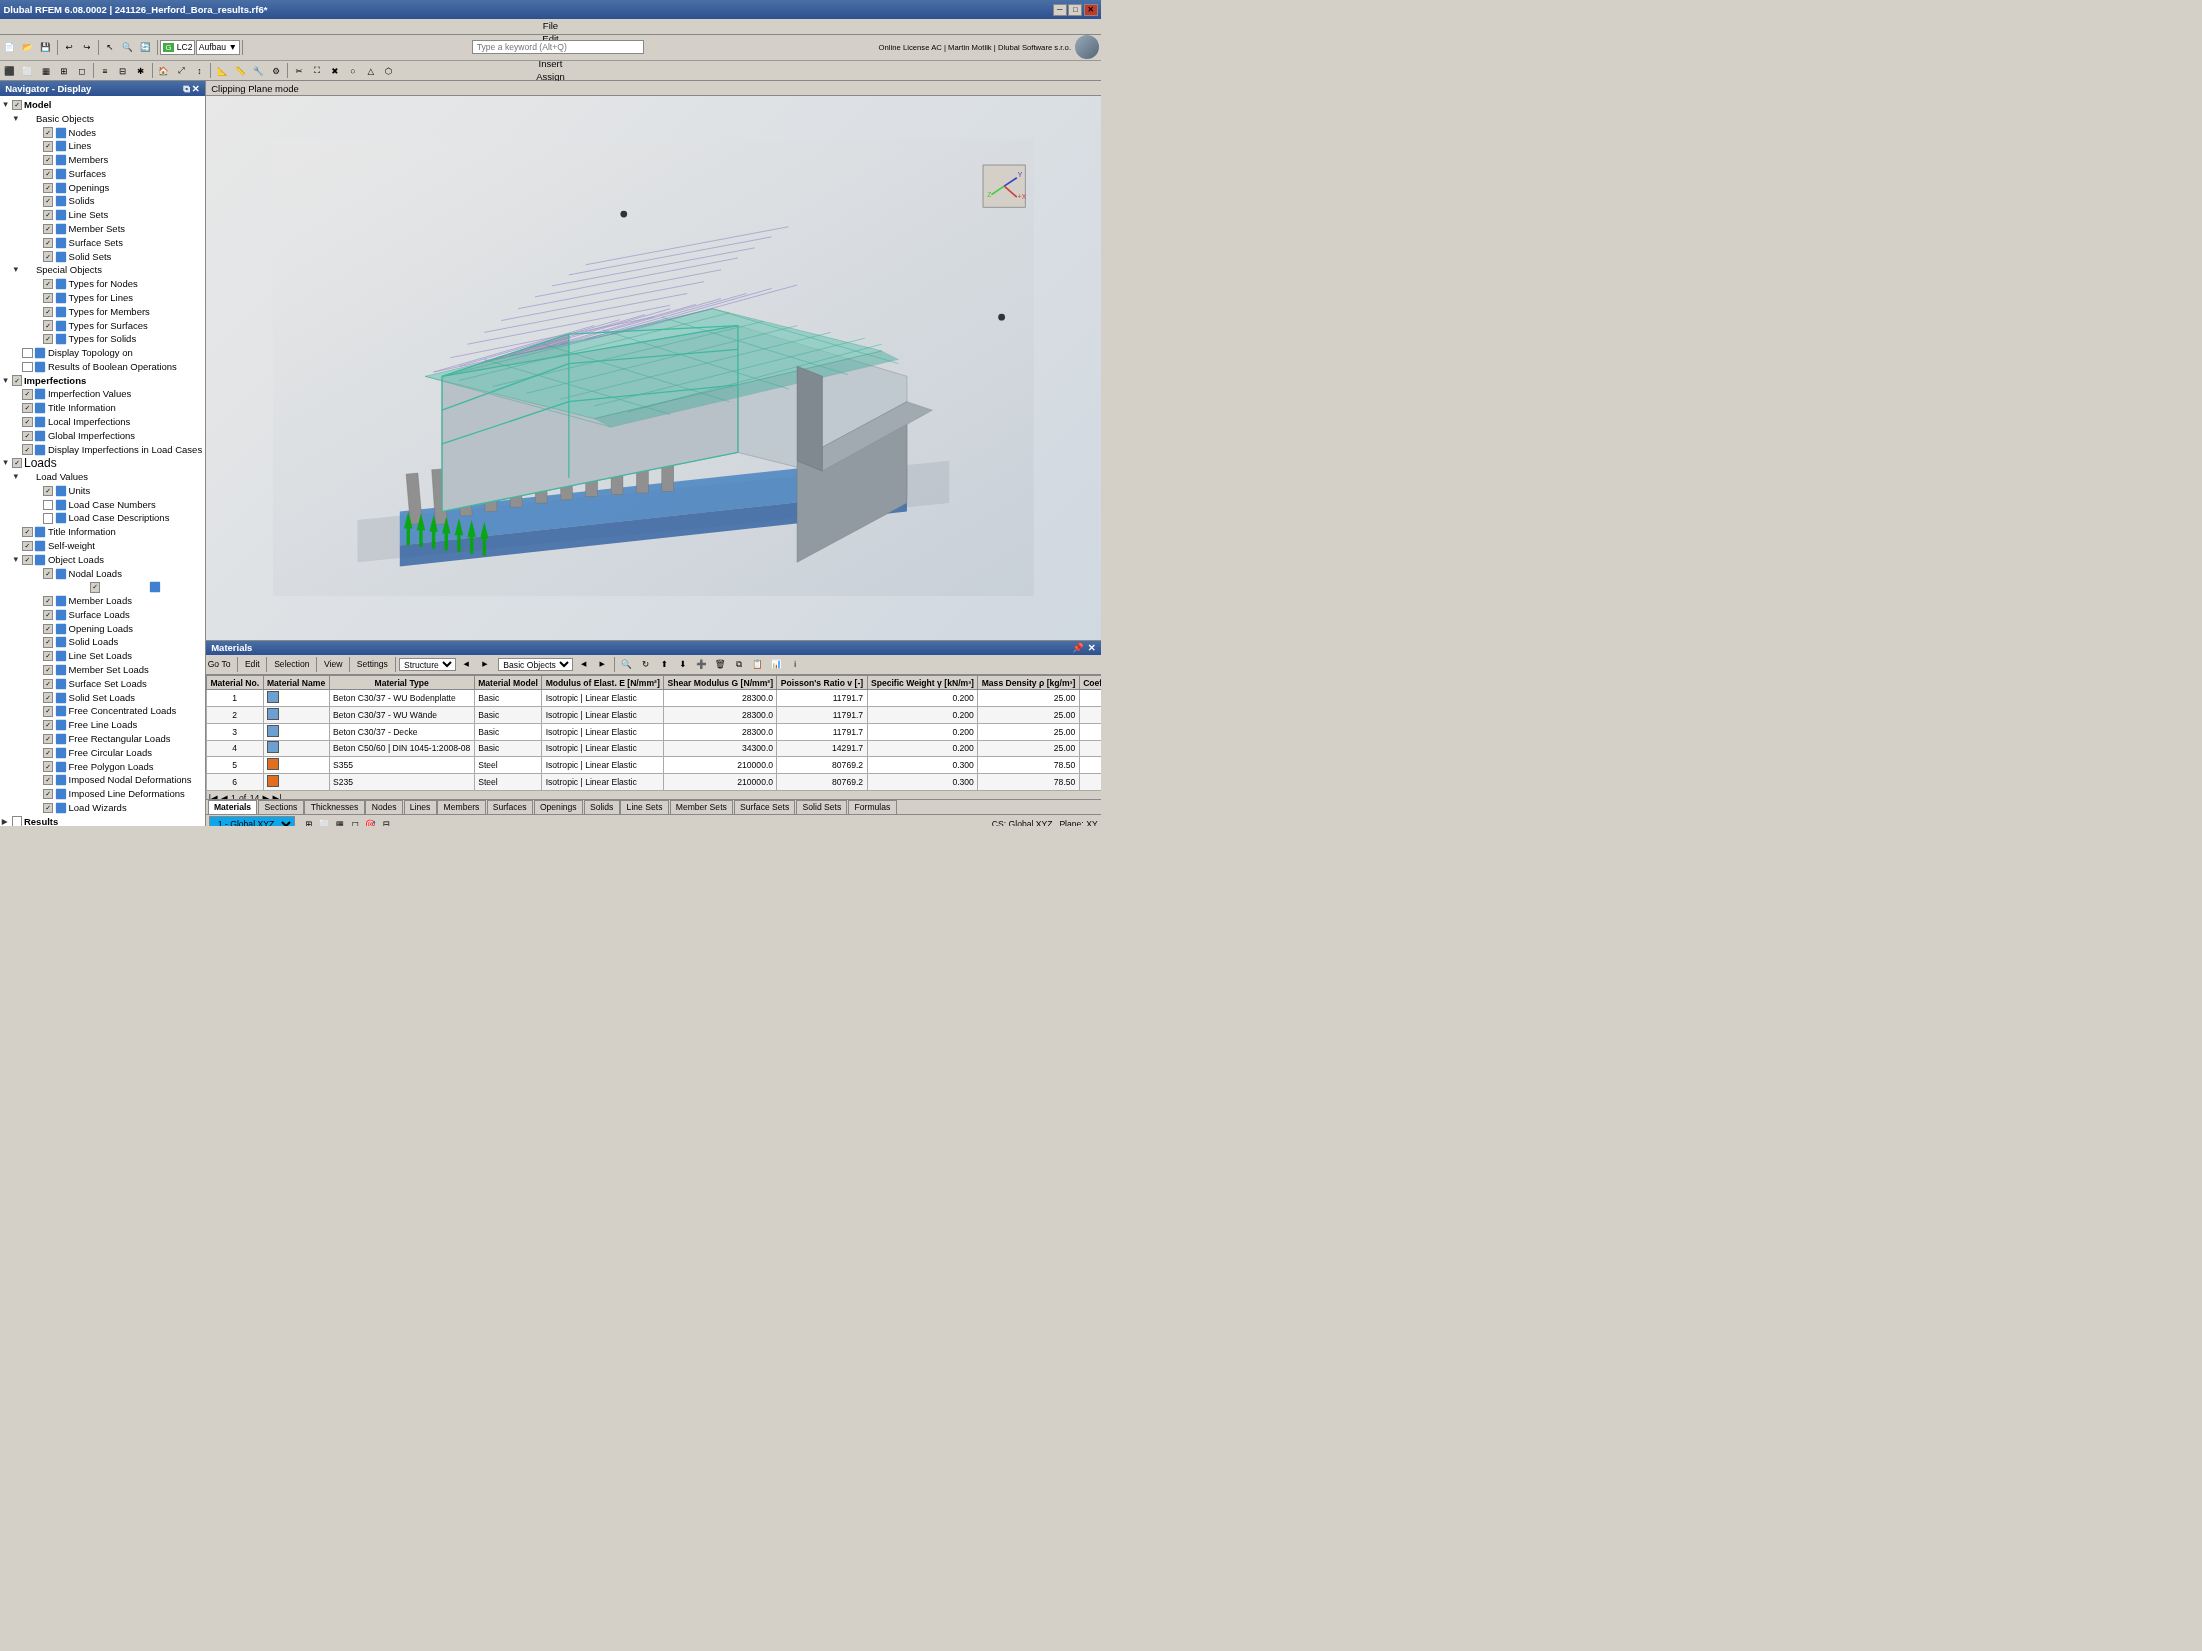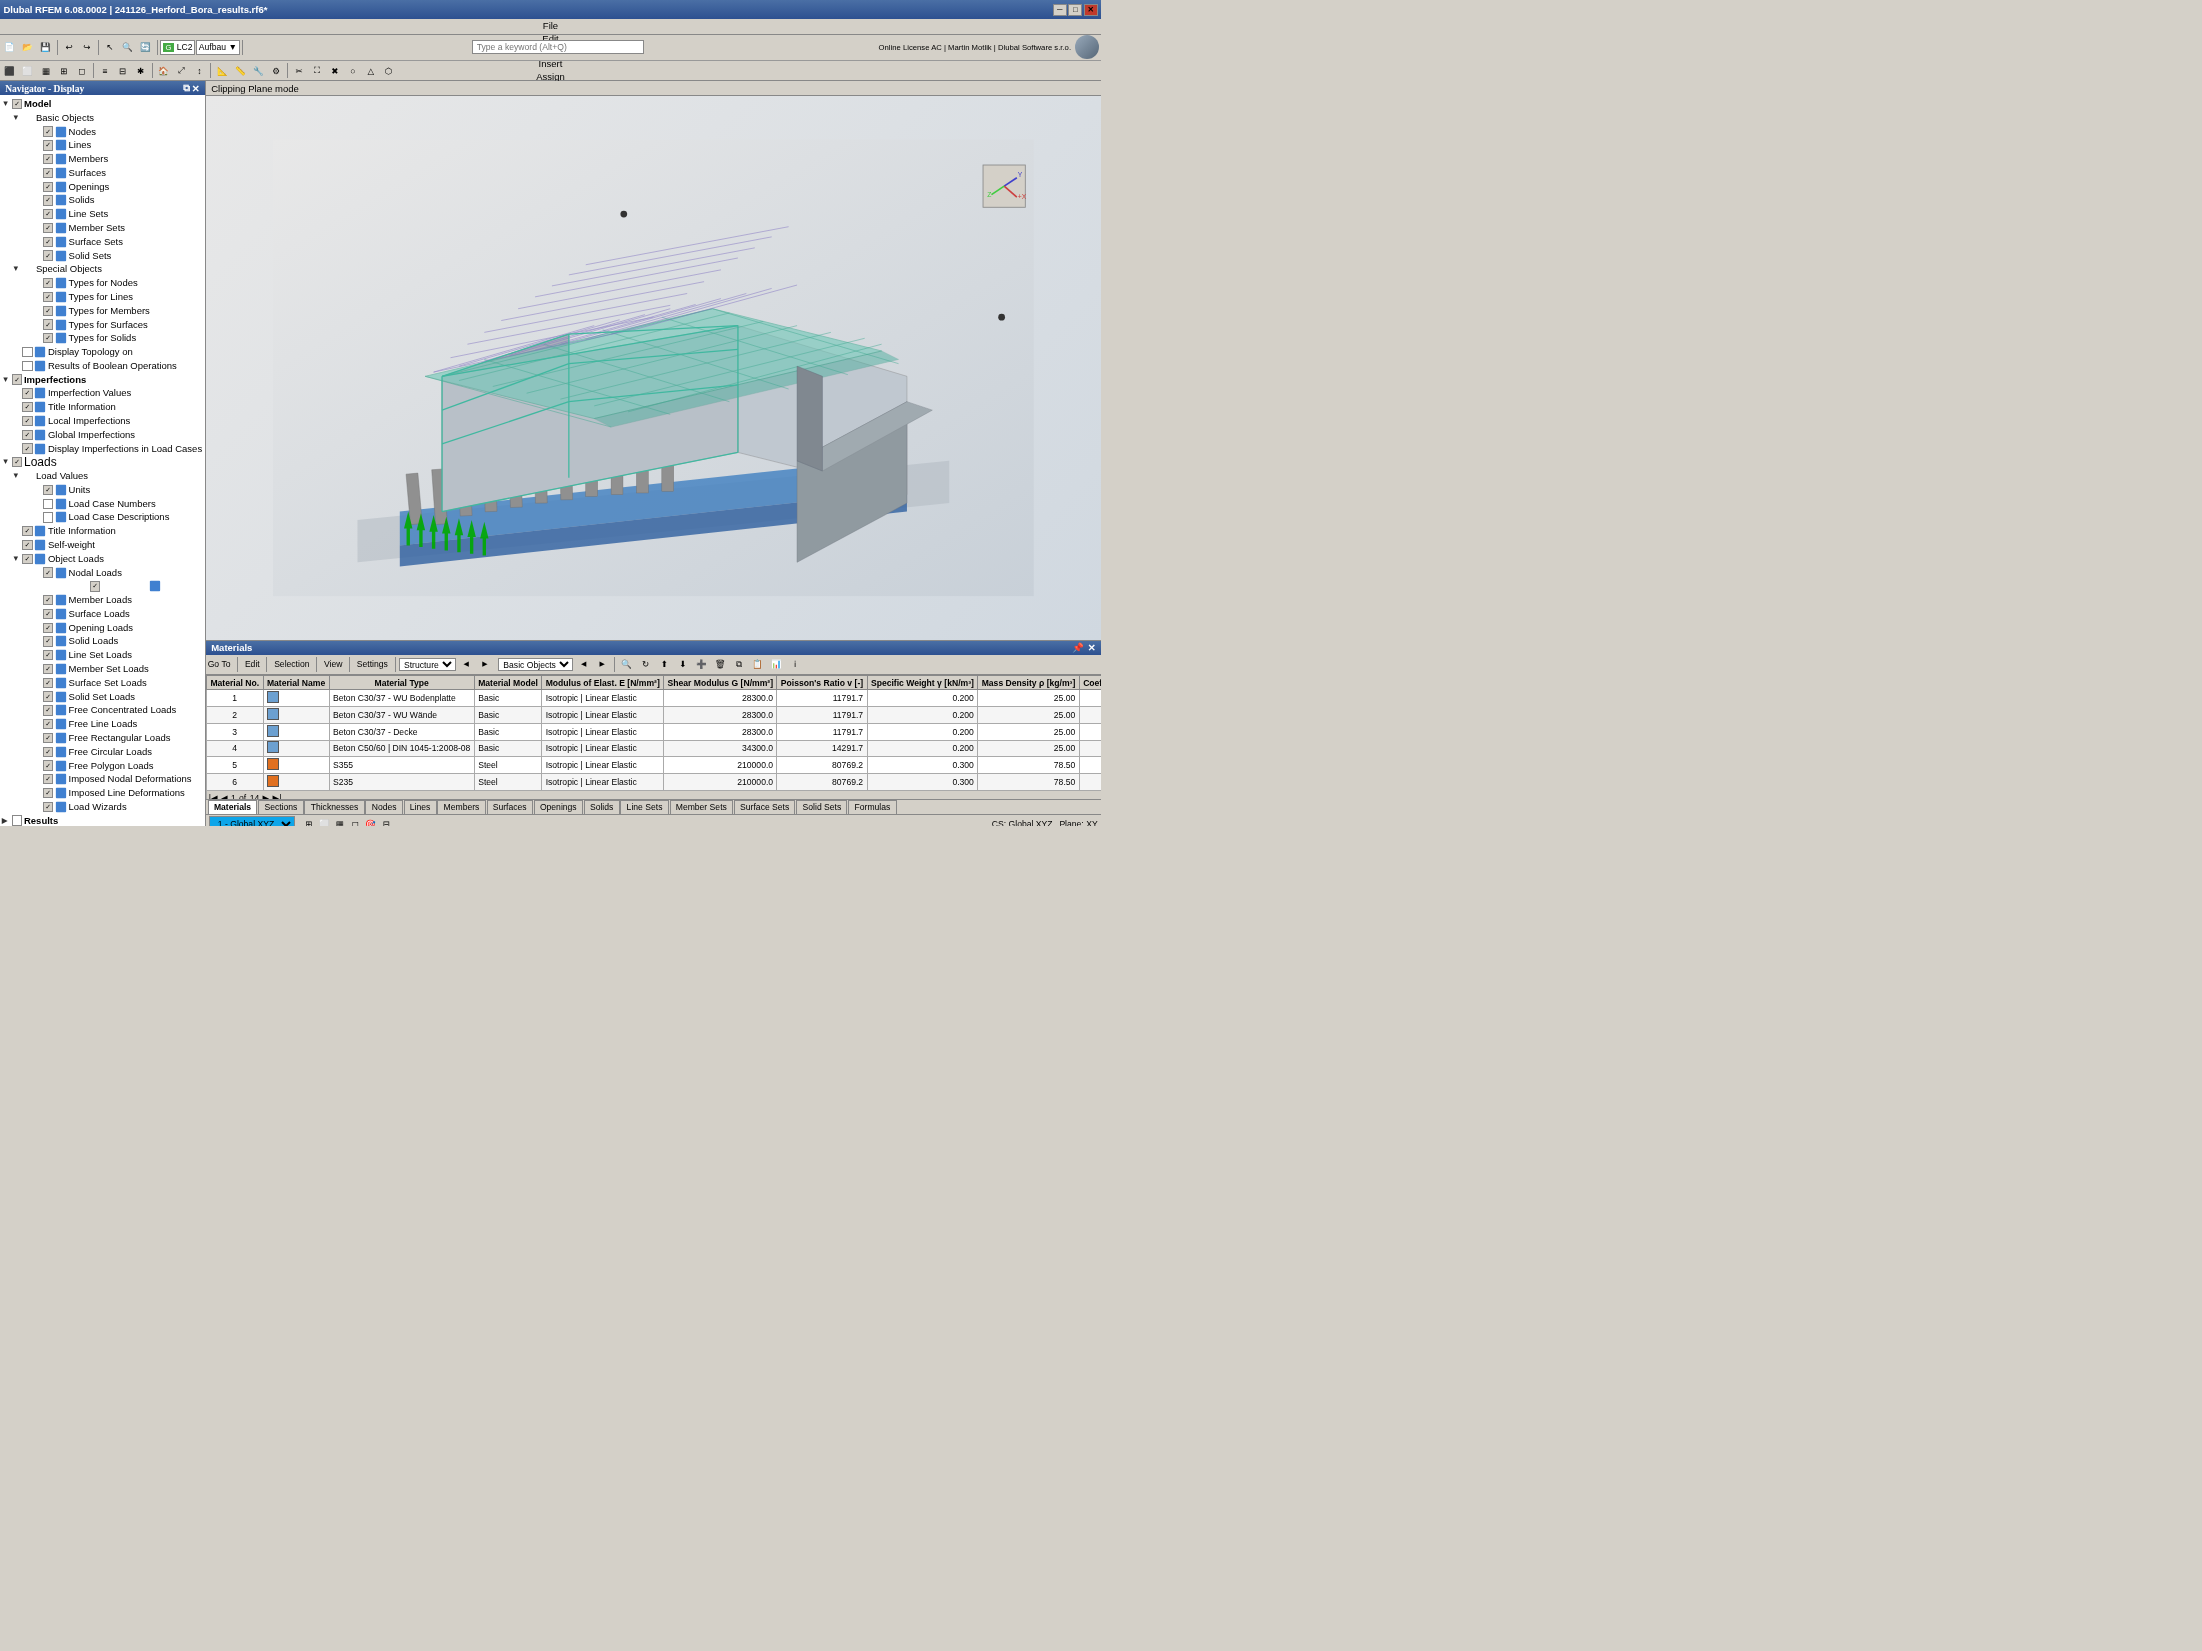--- a/index.html
+++ b/index.html
@@ -76,22 +76,21 @@
       overflow: hidden;
     }
     .navigator-header {
       background: linear-gradient(to bottom, #4a6fa5, #2d5090);
       color: white;
       font-weight: bold;
       padding: 1.7px 5.2px;
       font-size: 9.5px;
       display: flex;
       justify-content: space-between;
-      align-items: flex-end;
-      font-family: Liberation Serif, serif;
+      align-items: center;
     }
     .navigator-header-btns { display: flex; gap: 1.7px; }
     .nav-hdr-btn { color: white; cursor: pointer; font-size: 9.5px; }
     .tree-container {
       overflow-y: auto;
       flex: 1;
       background: white;
       padding: 1.7px;
     }
     .tree-item {

